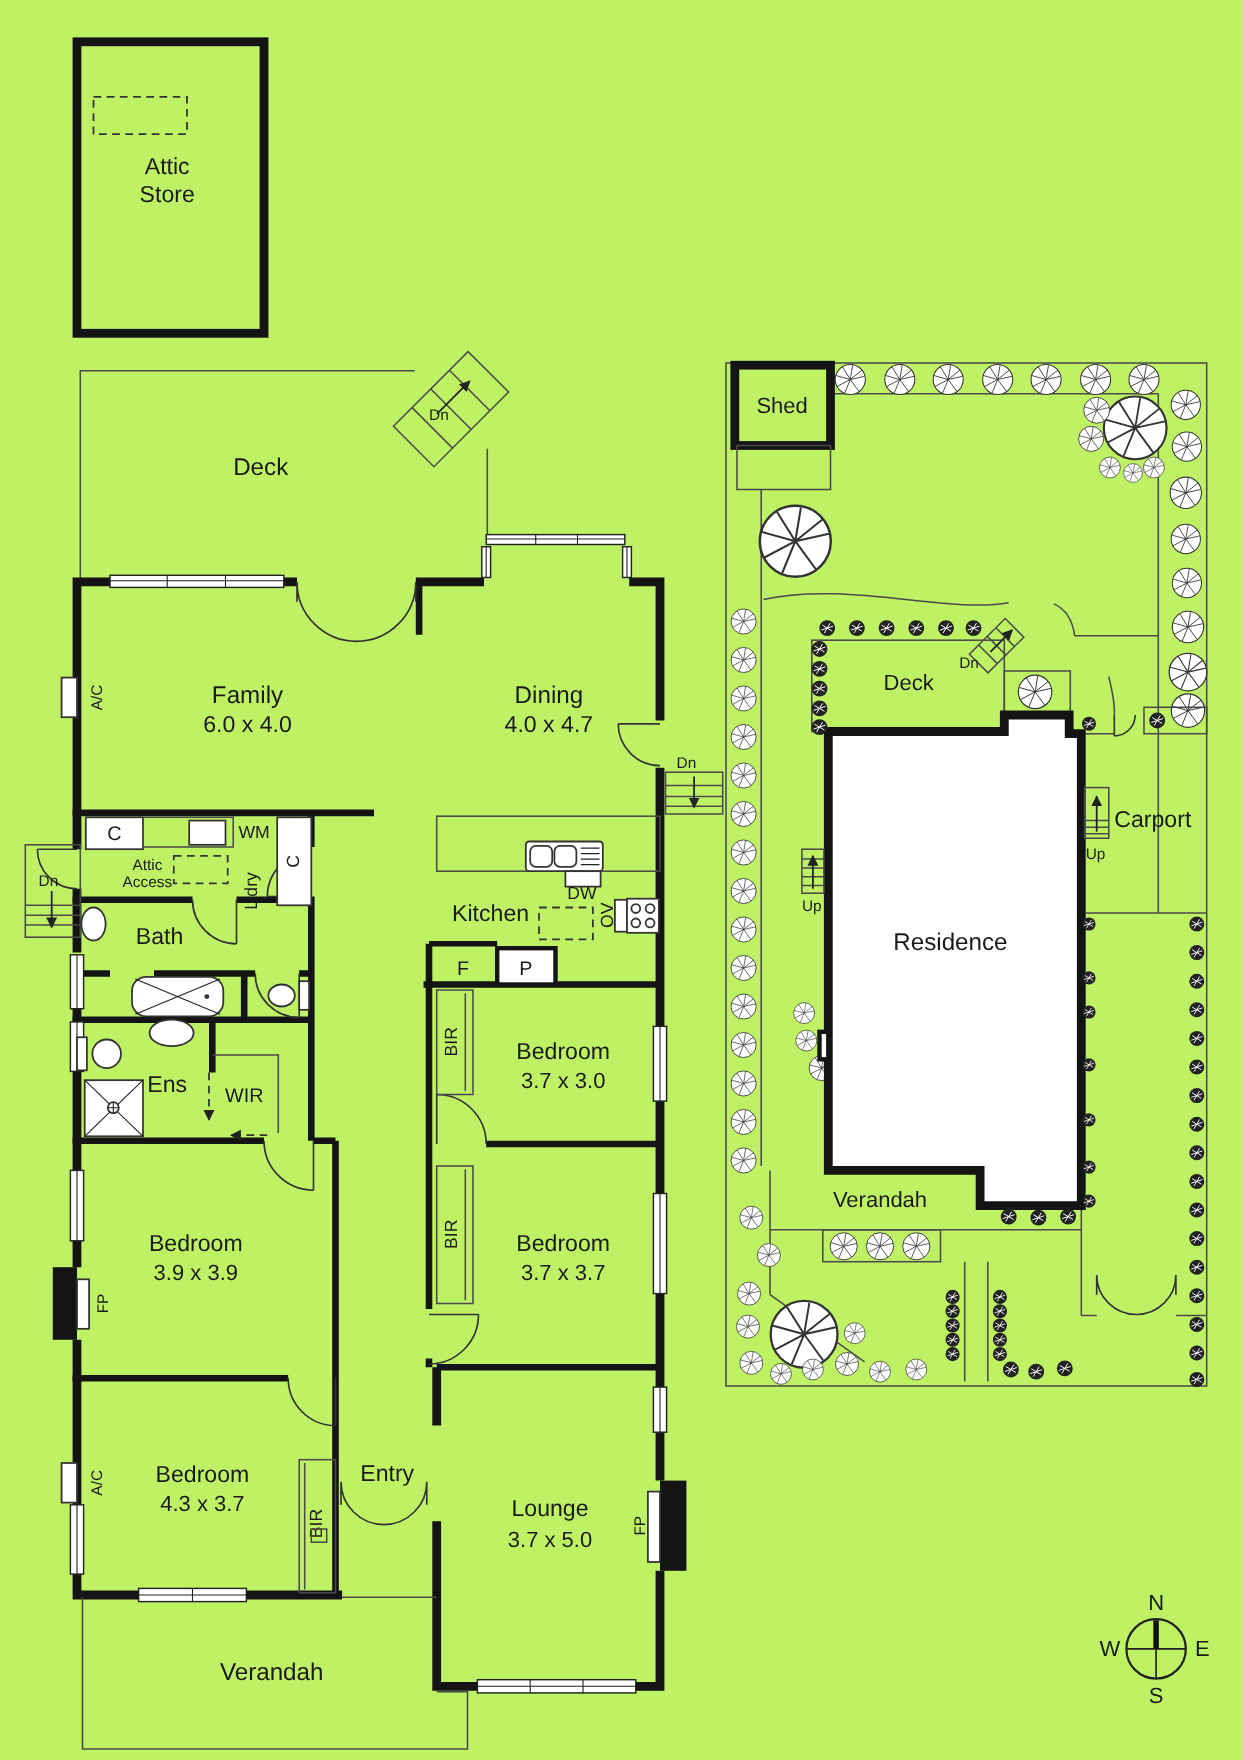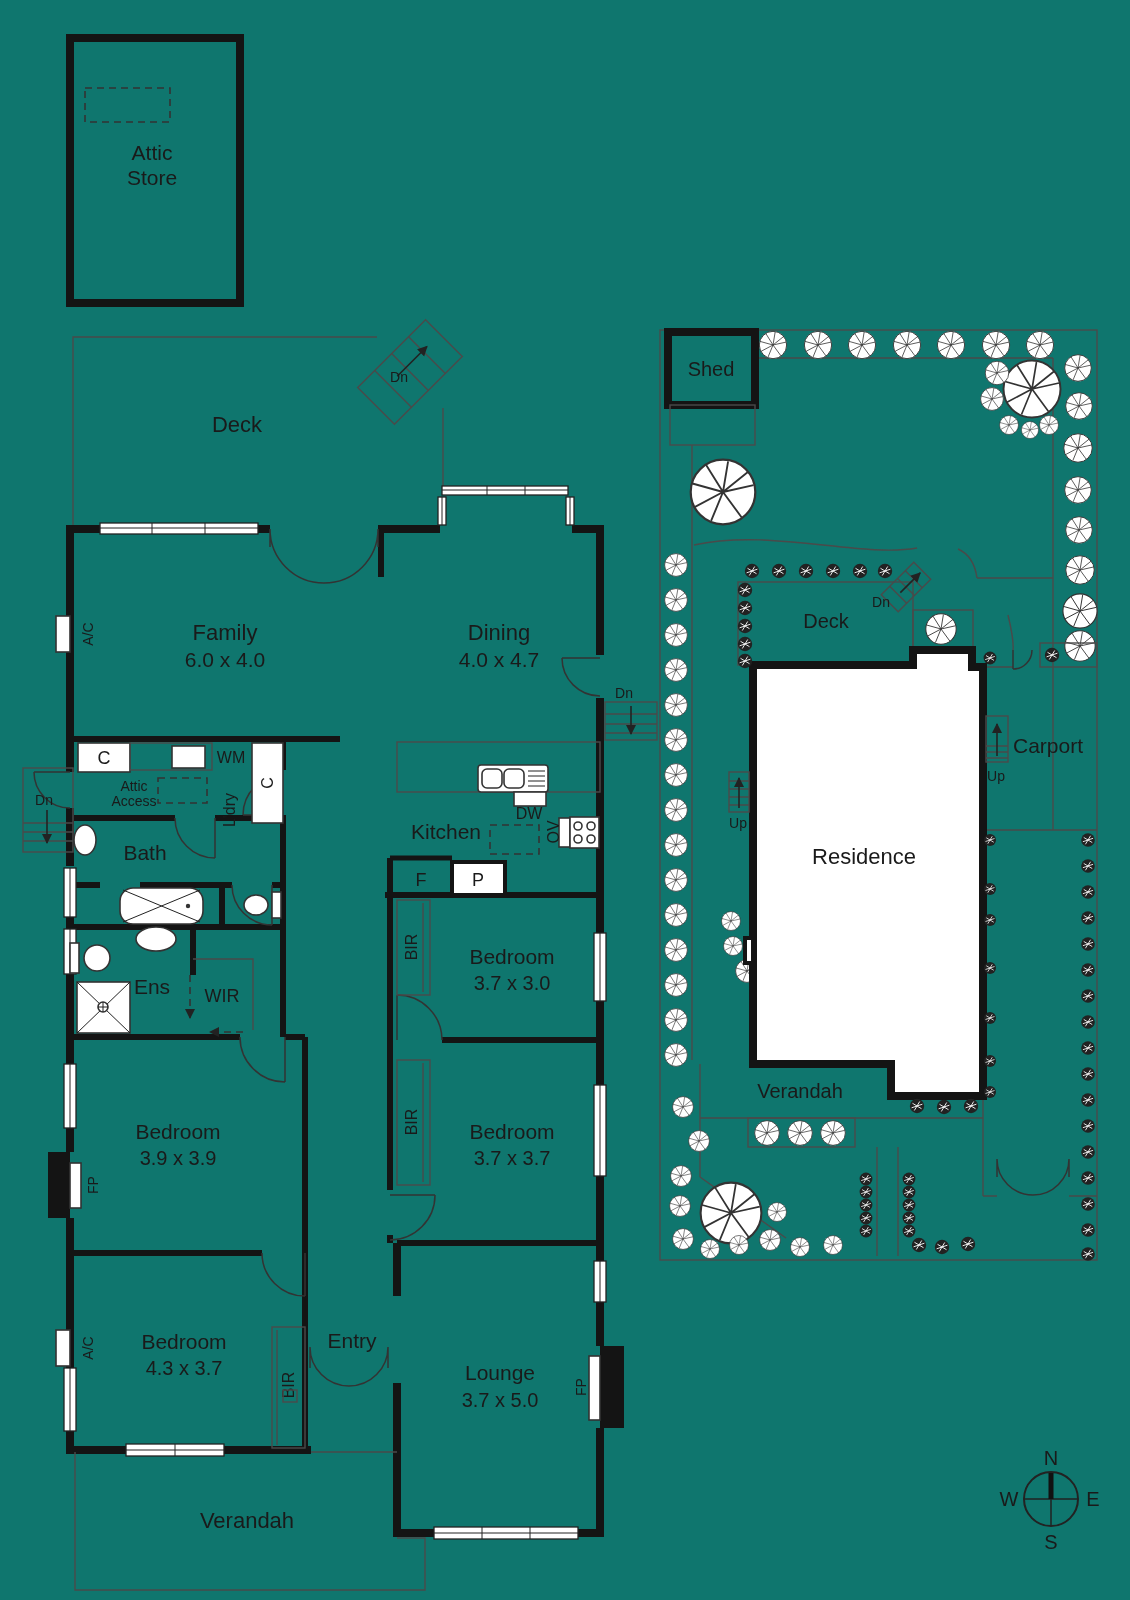--- a/index.html
+++ b/index.html
@@ -1,16 +1,16 @@
 <!DOCTYPE html>
 <html><head>
 <meta charset="utf-8">
 <style>
   html,body{margin:0;padding:0;background:#fff;}
-  .page{position:relative;width:1130px;height:1600px;background:#0f766e;overflow:hidden;}
+  .page{position:relative;width:1130px;height:1600px;background:#bef264;overflow:hidden;}
   svg{position:absolute;left:0;top:0;}
   text{font-family:"Liberation Sans",sans-serif;fill:#1a1a1a;}
   .t22{font-size:22px;} .t21{font-size:21px;} .t20{font-size:20px;}
   .t18{font-size:18px;} .t16{font-size:16px;} .t14{font-size:14px;}
   .mid{text-anchor:middle;dominant-baseline:central;}
   .w8{stroke:#141414;stroke-width:8;fill:none;}
   .w6{stroke:#141414;stroke-width:6;fill:none;}
   .w5{stroke:#141414;stroke-width:5;fill:none;}
   .w4{stroke:#141414;stroke-width:4;fill:#fff;}
   .thin{stroke:#4a4a4a;stroke-width:1.4;fill:none;}

